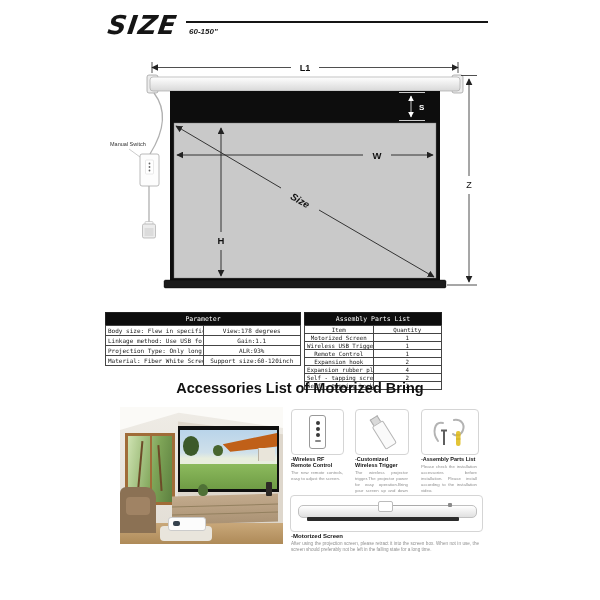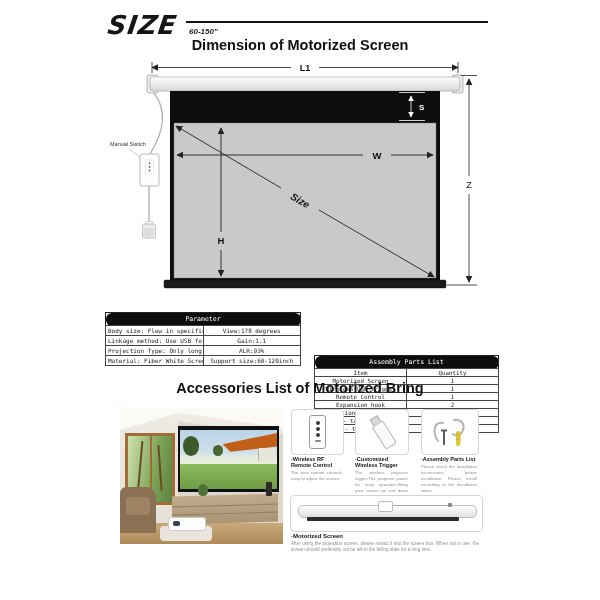--- a/index.html
+++ b/index.html
@@ -14,26 +14,26 @@
   .sec-title{position:absolute;left:0;width:600px;text-align:center;font-weight:bold;font-size:14.5px;color:#111;}
   .sec1{top:37px;}
   .sec2{top:380px;}
   
   #diag{position:absolute;left:95px;top:58px;}
   #diag text{font-family:"Liberation Sans",sans-serif;}
   
   table.spec{position:absolute;border-collapse:collapse;table-layout:fixed;
              font-family:"DejaVu Sans Mono",monospace;color:#222;background:#fff;
              border:1px solid #222;}
-  table.spec th{background:#0d0d0d;color:#fff;font-weight:normal;font-size:6.5px;padding:2px 0;border-radius:6px;}
+  table.spec th{background:#0d0d0d;color:#fff;font-weight:normal;font-size:6.5px;padding:2px 0;}
   table.spec td{border:0.5px solid #444;padding:1px 2px;text-align:center;font-size:6px;
                 overflow:hidden;white-space:nowrap;}
   #ptable{left:105px;top:312px;width:196px;}
   #ptable td:first-child{width:62%;}
-  #atable{left:314px;top:312px;width:185px;margin-top:43px;}
+  #atable{left:304px;top:312px;width:138px;}
   #atable td{font-size:5.8px;padding:0.5px 2px;}
   #atable td:first-child{width:68%;}
   
   .photo{position:absolute;left:120px;top:407px;width:163px;height:137px;overflow:hidden;
          background:linear-gradient(#efece6,#e2ddd4);}
   .ph-ceiling{position:absolute;left:0;top:0;width:100%;height:36px;background:#fbfaf7;
               clip-path:polygon(0 0,100% 0,100% 58%,36% 16%,0 64%);}
   .ph-rwall{position:absolute;left:58px;top:8px;right:0;bottom:0;background:#ded7cc;
             clip-path:polygon(0 5%,100% 15%,100% 100%,0 100%);}
   .ph-window{position:absolute;left:5px;top:26px;width:44px;height:66px;border:3px solid #a06c38;
@@ -98,21 +98,20 @@
   #cap4 p{font-size:4.6px;width:188px;}
 </style>
 </head>
 <body>
 
 <div id="canvas">
 
   <div class="logo">SIZE</div>
   <div class="topline"></div>
   <div class="range">60-150"</div>
-  <div class="sec-title sec1">Dimension of Motorized Screen</div>
 
   <svg id="diag" width="400" height="250" viewBox="0 0 400 250">
     <defs>
       <marker id="mA" viewBox="0 0 10 10" refX="9" refY="5" markerWidth="7" markerHeight="7" orient="auto-start-reverse" markerUnits="userSpaceOnUse">
         <path d="M0,0L10,5L0,10z" fill="#222"></path>
       </marker>
       <marker id="mW" viewBox="0 0 10 10" refX="9" refY="5" markerWidth="6" markerHeight="6" orient="auto-start-reverse" markerUnits="userSpaceOnUse">
         <path d="M0,0L10,5L0,10z" fill="#fff"></path>
       </marker>
       <linearGradient id="housGrad" x1="0" y1="0" x2="0" y2="1">

